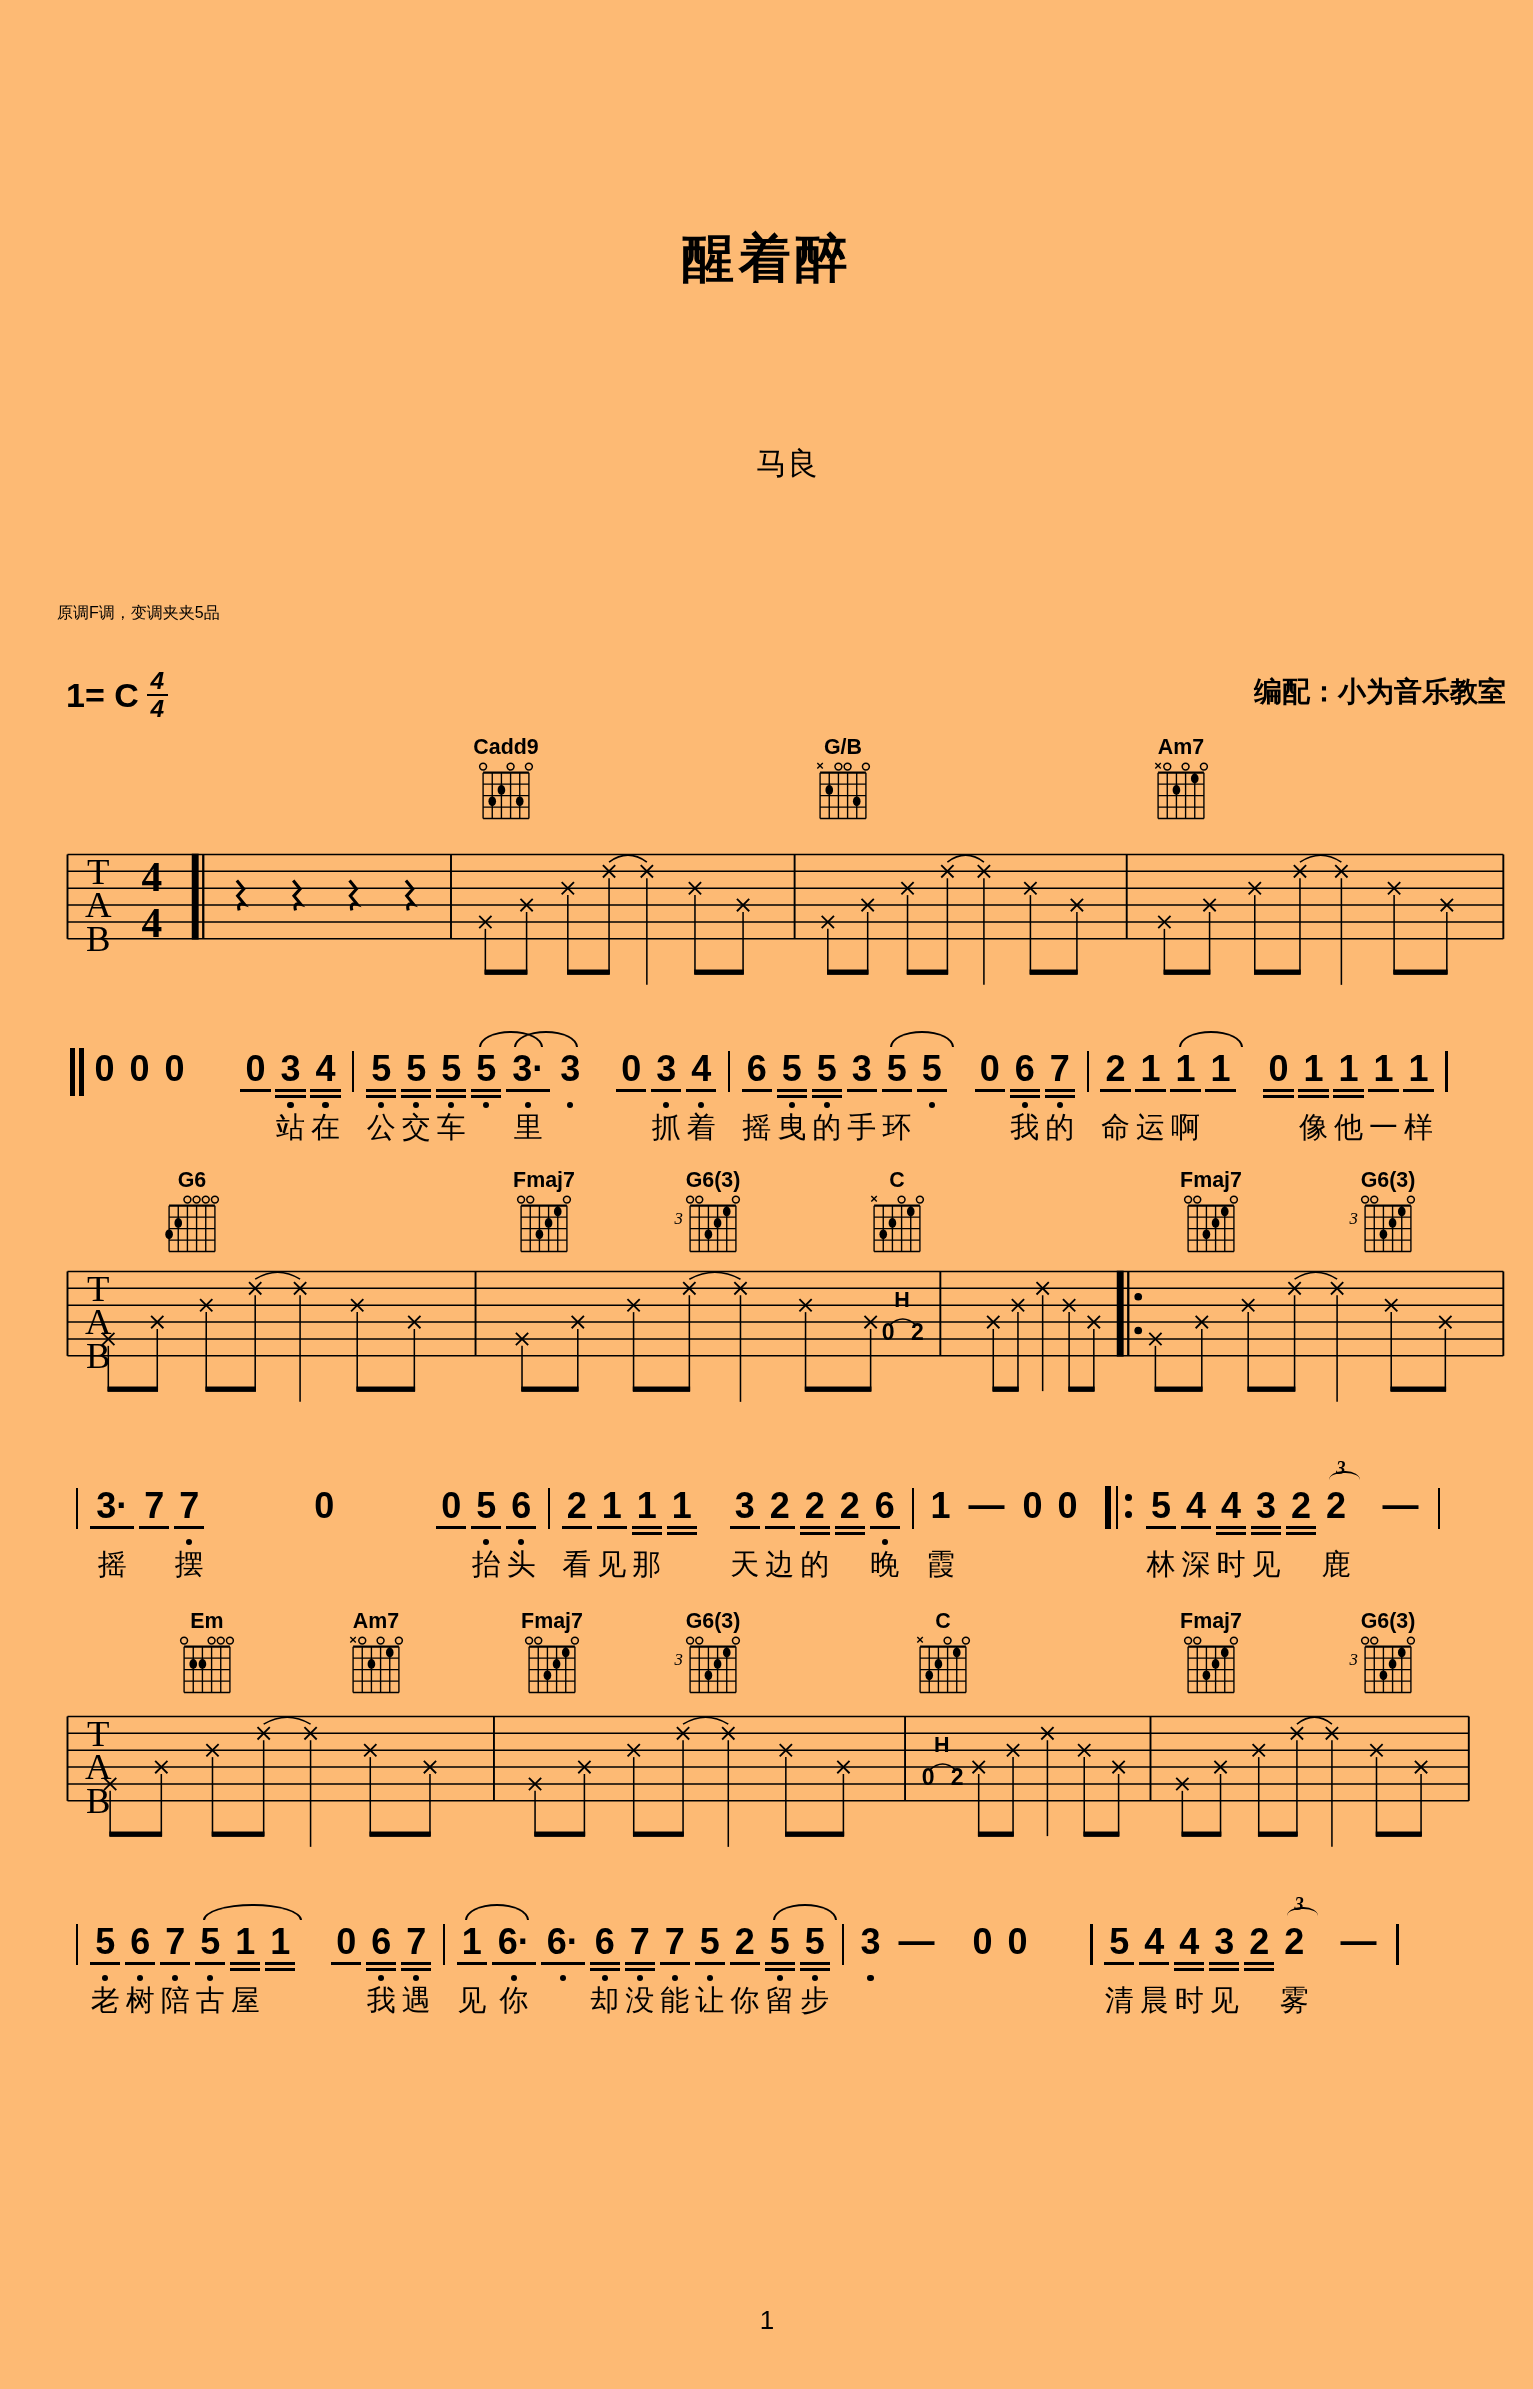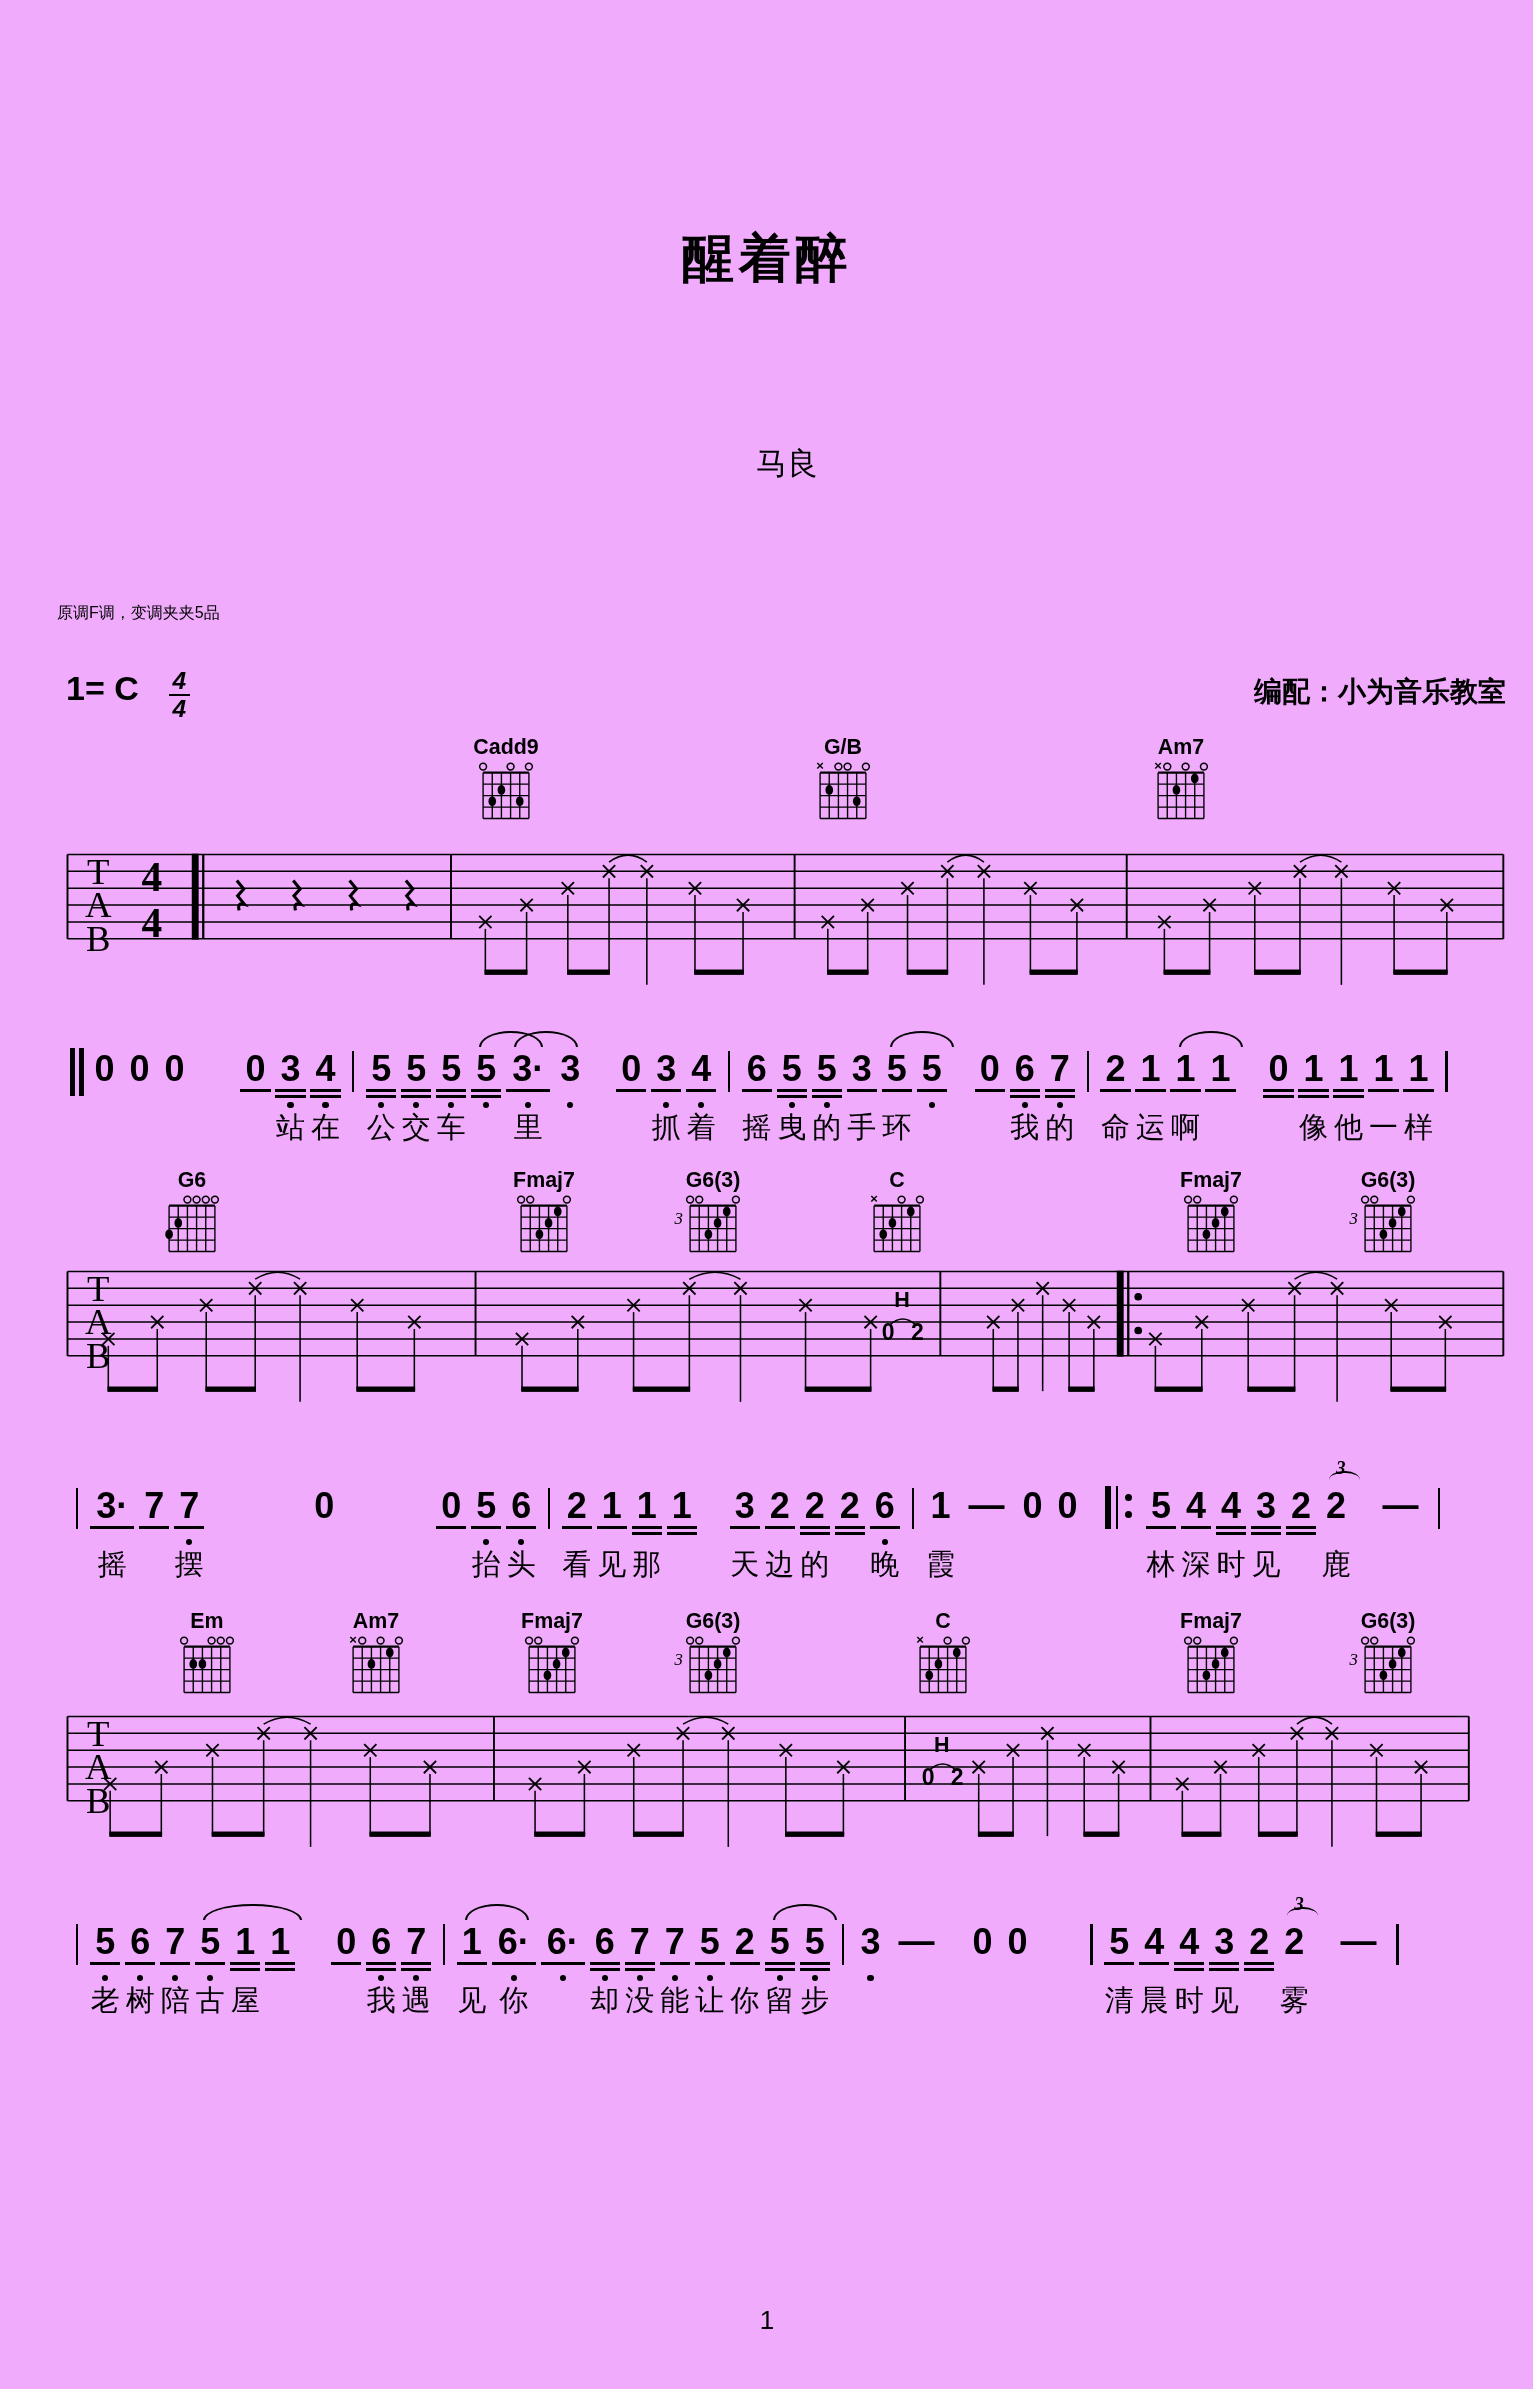--- a/index.html
+++ b/index.html
@@ -1,22 +1,22 @@
 <!DOCTYPE html>
 <html style="font-size:12.3px"><head>
 <meta charset="utf-8">
 <style>
   html,body{margin:0;padding:0;background:#888;}
-  .page{position:relative;width:1534px;height:2389px;background:#f0abfc;color:#000;
+  .page{position:relative;width:1534px;height:2389px;background:#fdba74;color:#000;
         font-family:"Liberation Sans",sans-serif;overflow:hidden;}
   .title{position:absolute;left:0;right:0;top:224px;text-align:center;
          font-size:52px;font-weight:700;letter-spacing:4.6px;}
   .artist{position:absolute;left:0;right:0;top:443px;text-align:center;font-size:31px;margin-left:40px;}
   .meta-left{position:absolute;left:57px;top:603px;font-size:16px;}
-  .keyrow{position:absolute;left:66px;top:669px;font-size:34px;font-weight:700;display:flex;align-items:flex-start;gap:30px;}
+  .keyrow{position:absolute;left:66px;top:669px;font-size:34px;font-weight:700;display:flex;align-items:center;gap:8px;}
   .ts{display:inline-flex;flex-direction:column;align-items:center;font-size:24.5px;line-height:24.5px;font-weight:700;}
   .ts .tst{border-bottom:2.3px solid #000;padding:0 3.8px 0.8px;}
   .ts .tsb{padding:0.8px 3.8px 0;}
   .credit{position:absolute;right:28px;top:673px;font-size:28px;font-weight:700;}
   .pageno{position:absolute;left:0;right:0;top:2305px;text-align:center;font-size:26px;}
   svg{position:absolute;overflow:visible;}
   
   .jp{position:absolute;white-space:nowrap;height:46px;}
   .jt{position:relative;display:inline-block;vertical-align:top;height:44px;width:35px;
       text-align:center;font-size:36px;font-weight:700;line-height:40px;}

